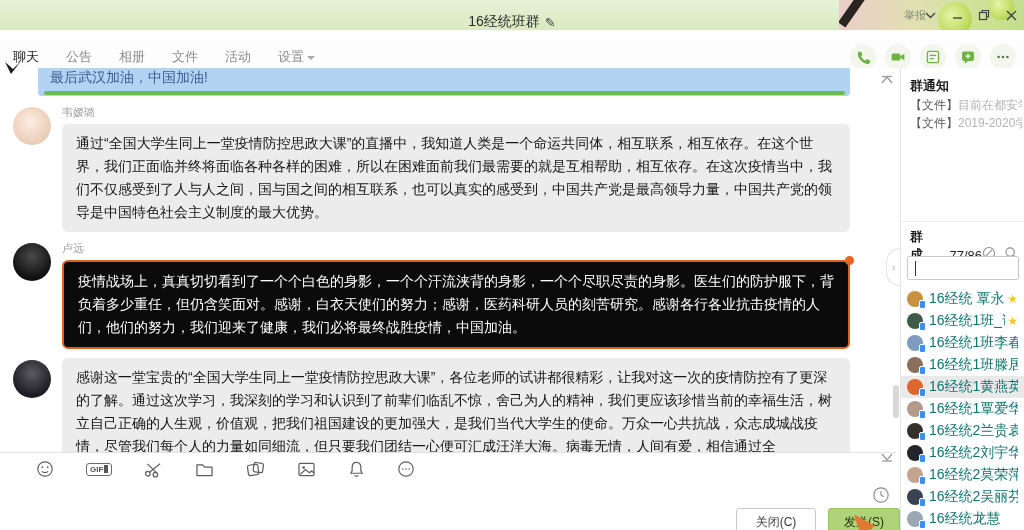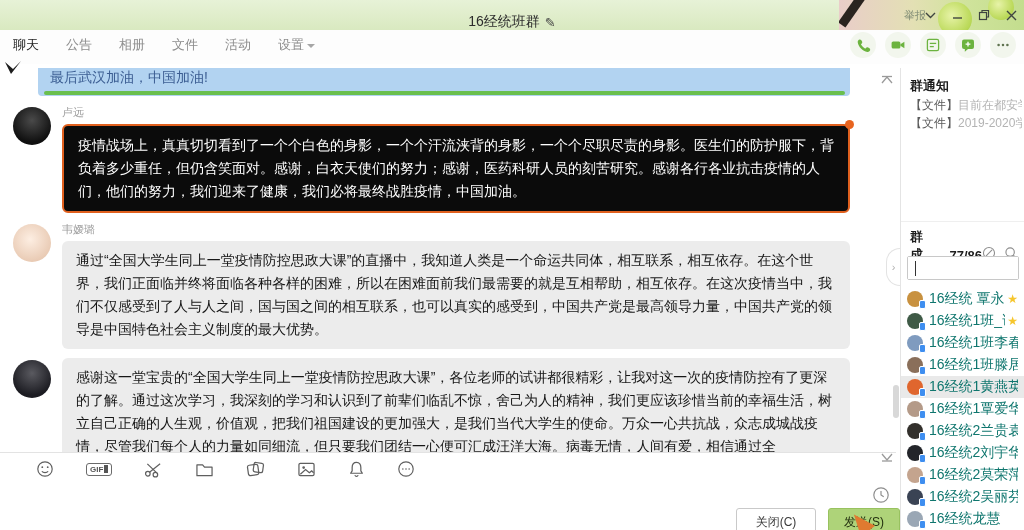--- a/index.html
+++ b/index.html
@@ -24,21 +24,21 @@
   .lime.l2{ width:26px; height:26px; right:10px; top:-6px; }
   .straw{ position:absolute; left:8px; top:-6px; width:9px; height:34px; background:#2a2420; transform:rotate(35deg); }
   .report{ position:absolute; right:98px; top:8px; font-size:11px; color:#7e8a74; }
   .win-controls{ position:absolute; right:6px; top:0; height:30px; display:flex;
     align-items:center; gap:13px; z-index:6; }
   .win-btn{ width:14px; height:14px; display:flex; align-items:center; justify-content:center;
     color:#3f4540; cursor:default; }
   .win-btn svg{ display:block; }
 
   
-  .tabbar{ position:absolute; top:26px; left:0; right:0; height:38px; background:#fdfdfd;padding-left:43px; }
+  .tabbar{ position:absolute; top:38px; left:0; right:0; height:38px; background:#fdfdfd;padding-left:43px; }
   .tabs{ position:absolute; left:13px; top:0; height:38px; display:flex; align-items:center;
     gap:27px; font-size:13px; color:#8d8d8d; }
   .tab{ display:flex; align-items:center; gap:3px; }
   .tab.active{ color:#252525; }
   .dd-arrow{ width:0; height:0; border-left:4px solid transparent; border-right:4px solid transparent;
     border-top:4px solid #a6a6a6; margin-top:2px; }
   .actions{ position:absolute; right:8px; top:6px; display:flex; gap:9px; }
   .action-btn{ width:26px; height:26px; border-radius:50%; background:#f2f6ed;
     display:flex; align-items:center; justify-content:center; }
 
@@ -101,21 +101,21 @@
     border-left:1px solid #e4e4e4; }
   .notice-title{ position:absolute; left:9px; top:9px; font-size:13px; font-weight:bold; color:#1d1d1d; }
   .notice-item{ position:absolute; left:9px; font-size:12px; white-space:nowrap; overflow:hidden;
     width:112px; }
   .notice-item .tag{ color:#5a5a5a;text-align:right; }
   .notice-item .txt{ color:#b3b3b3; }
   .n1{ top:29px; } .n2{ top:47px; }
   .side-divider{ position:absolute; left:0; right:0; top:153px; height:1px; background:#efefef; }
   .members-header{ position:absolute; left:9px; top:160px; right:6px; display:flex; align-items:center; }
   .members-title{ font-size:13px; font-weight:bold; color:#1d1d1d; }
-  .members-count{ font-size:13px; font-weight:bold; color:#1d1d1d; margin-left:20px; }
+  .members-count{ font-size:13px; font-weight:normal; color:#1d1d1d; margin-left:20px; }
   .mh-icons{ margin-left:auto; display:flex; gap:8px; align-items:center; }
   .search-box{ position:absolute; left:6px; top:188px; width:112px; height:24px;
     border:1px solid #c8c8c8; border-radius:2px; background:#fff; }
   .search-box input{ width:100%; height:100%; border:none; outline:none; padding:0 6px; font-size:12px; }
   .caret{ position:absolute; left:7px; top:4px; width:1px; height:15px; background:#333;
     animation:blink 1s steps(1) infinite; }
   @keyframes blink{ 50%{ opacity:0; } }
 
   .member-list{ position:absolute; left:0; top:220px; right:0; bottom:0; overflow:hidden; }
   .member-row{ height:22px; display:flex; align-items:center; padding:0 6px; }
@@ -229,33 +229,33 @@
 
 <div class="chat">
   <div class="messages">
 
     <div class="partial-bubble">
       <span>最后武汉加油，中国加油!</span>
       <div class="progress-bar"></div>
     </div>
 
     <div class="msg">
+      <div class="avatar a-wei"></div>
+      <div class="sender">韦嫒璐</div>
+      <div class="bubble">
+        <span>通过“全国大学生同上一堂疫情防控思政大课”的直播中，我知道人类是一个命运共同体，相互联系，相互依存。在这个世界，我们正面临并终将面临各种各样的困难，所以在困难面前我们最需要的就是互相帮助，相互依存。在这次疫情当中，我们不仅感受到了人与人之间，国与国之间的相互联系，也可以真实的感受到，中国共产党是最高领导力量，中国共产党的领导是中国特色社会主义制度的最大优势。</span>
+      </div>
+    </div>
+
+    <div class="msg">
       <div class="avatar a-luyuan"></div>
       <div class="sender">卢远</div>
       <div class="bubble black">
         <span>疫情战场上，真真切切看到了一个个白色的身影，一个个汗流浃背的身影，一个个尽职尽责的身影。医生们的防护服下，背负着多少重任，但仍含笑面对。感谢，白衣天使们的努力；感谢，医药科研人员的刻苦研究。感谢各行各业抗击疫情的人们，他们的努力，我们迎来了健康，我们必将最终战胜疫情，中国加油。</span>
         <span class="send-dot"></span>
-      </div>
-    </div>
-
-    <div class="msg">
-      <div class="avatar a-wei"></div>
-      <div class="sender">韦嫒璐</div>
-      <div class="bubble">
-        <span>通过“全国大学生同上一堂疫情防控思政大课”的直播中，我知道人类是一个命运共同体，相互联系，相互依存。在这个世界，我们正面临并终将面临各种各样的困难，所以在困难面前我们最需要的就是互相帮助，相互依存。在这次疫情当中，我们不仅感受到了人与人之间，国与国之间的相互联系，也可以真实的感受到，中国共产党是最高领导力量，中国共产党的领导是中国特色社会主义制度的最大优势。</span>
       </div>
     </div>
 
     <div class="msg">
       <div class="avatar a-lintao"></div>
       <div class="bubble">
         <span>感谢这一堂宝贵的“全国大学生同上一堂疫情防控思政大课”，各位老师的试讲都很精彩，让我对这一次的疫情防控有了更深的了解。通过这次学习，我深刻的学习和认识到了前辈们临乱不惊，舍己为人的精神，我们更应该珍惜当前的幸福生活，树立自己正确的人生观，价值观，把我们祖国建设的更加强大，是我们当代大学生的使命。万众一心共抗战，众志成城战疫情，尽管我们每个人的力量如同细流，但只要我们团结一心便可汇成汪洋大海。病毒无情，人间有爱，相信通过全</span>
       </div>
     </div>
   </div>

